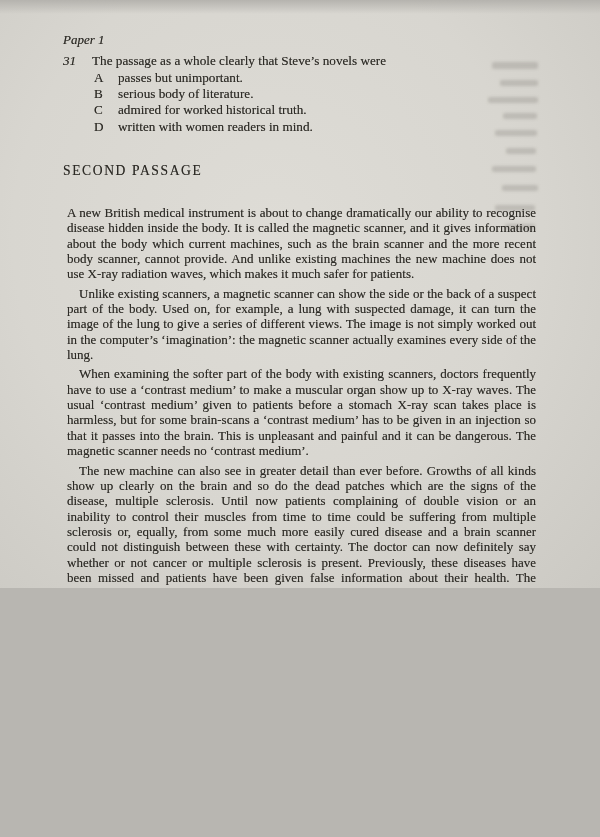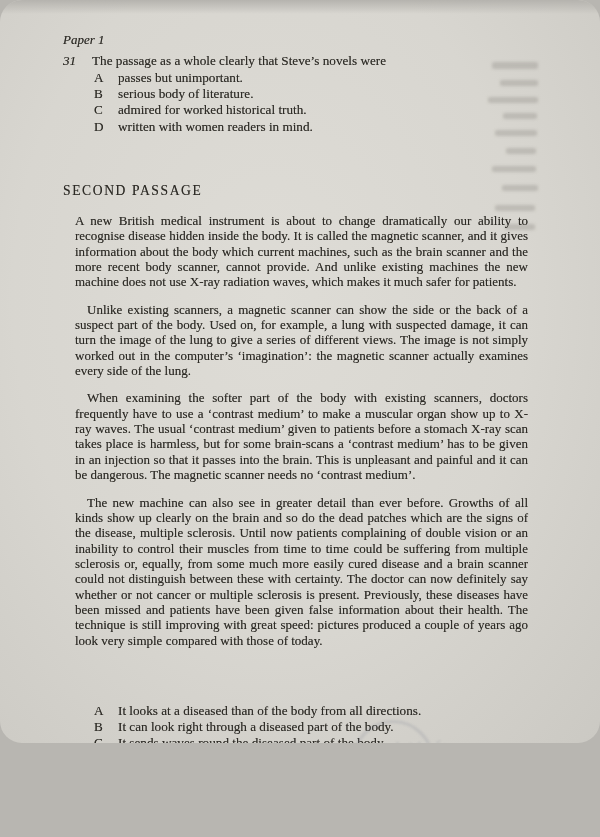--- a/index.html
+++ b/index.html
@@ -3,26 +3,25 @@
 <meta charset="utf-8">
 <style>
   html, body { margin: 0; padding: 0; }
   body {
     width: 600px; height: 837px;
     background: #b8b6b1;
     font-family: "Liberation Serif", "DejaVu Serif", serif;
   }
   .page {
     position: relative;
-    width: 600px; height: 743px;
+    width: 600px; height: 588px;
     overflow: hidden;
     background:
       radial-gradient(ellipse at 45% 40%, #dedcd6 0%, #d8d6d0 55%, #cbc9c3 100%);
     color: #2e2c27;
-    border-radius: 22px;
   }
   .page::before {
     content: "";
     position: absolute; left: 0; top: 0; right: 0; height: 14px;
     background: linear-gradient(#b5b3ae, rgba(181,179,174,0));
     pointer-events: none;
   }
   .txt { text-shadow: 0 0 0.4px rgba(45,43,38,0.55); }
 
   .header {
@@ -37,28 +36,28 @@
   .q-row { display: flex; }
   .q-num { width: 29px; flex: 0 0 29px; font-style: italic; }
   .q-stem { flex: 1; }
   .options { margin-left: 31px; margin-top: 1px; }
   .opt { display: flex; line-height: 16.2px; }
   .opt-letter { width: 24px; flex: 0 0 24px; }
   .opt-text { flex: 1; }
 
   .section-heading {
     position: absolute; left: 63px; top: 163px;
-    font-size: 13.6px; letter-spacing: 1.6px; margin-top: 20px;
+    font-size: 13.6px; letter-spacing: 1.6px;
   }
 
   .passage {
     position: absolute; left: 63px; top: 201px; width: 477px;
     font-size: 13px; line-height: 15.35px; text-align: justify;
   }
-  .passage p { margin: 12px; text-indent: 12px; }
+  .passage p { margin: 4px; text-indent: 12px; }
   .passage p.first { text-indent: 0; }
 
   .footer {
     position: absolute; left: 63px; top: 784px;
     font-weight: bold; font-size: 14px; letter-spacing: 1px;
   }
 
   
   .watermark, .watermark-ghost, .watermark-circle { pointer-events: none; }
   .watermark {

